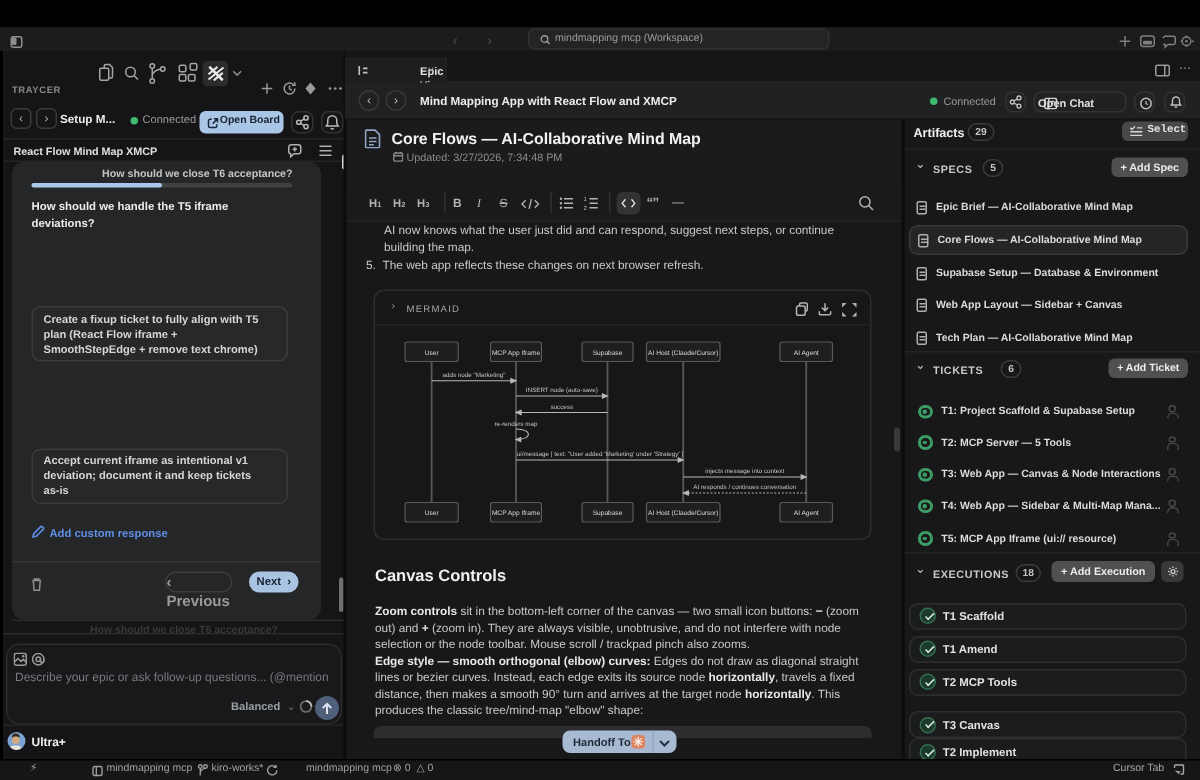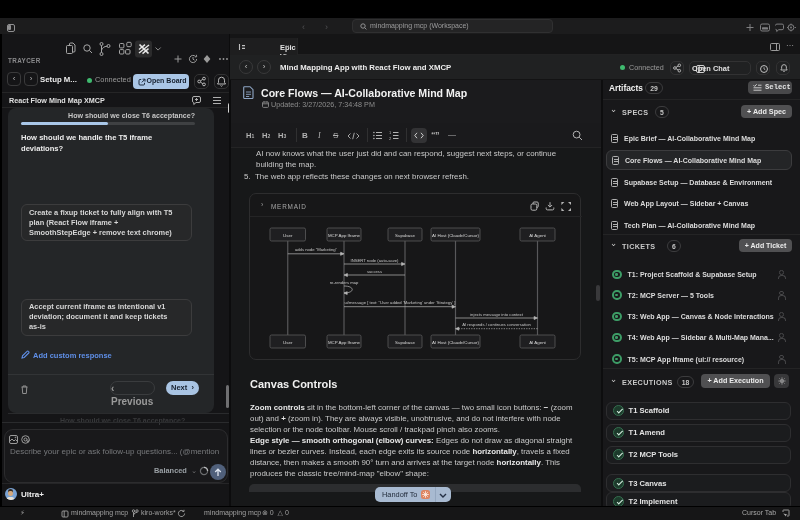--- a/index.html
+++ b/index.html
@@ -360,21 +360,21 @@
       </g>
     </svg>
   </div>
 
   <div class="abs" style="left:20px;top:340px;color:#f0f0f0;font-size:11px;font-weight:bold;">Canvas Controls</div>
   <div class="abs" style="left:20px;top:364px;color:#c9c9c9;font-size:7.9px;line-height:11px;white-space:nowrap;"><b style="color:#e8e8e8;">Zoom controls</b> sit in the bottom-left corner of the canvas — two small icon buttons: <b style="color:#e8e8e8;">−</b> (zoom<br>out) and <b style="color:#e8e8e8;">+</b> (zoom in). They are always visible, unobtrusive, and do not interfere with node<br>selection or the node toolbar. Mouse scroll / trackpad pinch also zooms.<br><b style="color:#e8e8e8;">Edge style — smooth orthogonal (elbow) curves:</b> Edges do not draw as diagonal straight<br>lines or bezier curves. Instead, each edge exits its source node <b style="color:#e8e8e8;">horizontally</b>, travels a fixed<br>distance, then makes a smooth 90° turn and arrives at the target node <b style="color:#e8e8e8;">horizontally</b>. This<br>produces the classic tree/mind-map "elbow" shape:</div>
 
   <div class="abs" style="left:19px;top:445.5px;width:332px;height:8px;background:#2c2d2f;border-radius:5px 5px 0 0;"></div>
 
   <div class="abs" style="left:145px;top:449px;width:76px;height:15px;background:#a8bad1;border-radius:5px;">
-    <div class="abs" style="left:7px;top:2.5px;color:#1d2736;font-size:7.4px;font-weight:normal;">Handoff To</div>
+    <div class="abs" style="left:7px;top:2.5px;color:#1d2736;font-size:7.4px;font-weight:bold;">Handoff To</div>
     <div class="abs" style="left:46px;top:3px;width:9px;height:9px;border-radius:2.5px;background:#dd8561;">
       <svg width="9" height="9" viewBox="0 0 9 9">
           <g stroke="#fdf0e8" stroke-width="0.8">
             <path d="M4.5 1.2 v6.6 M1.2 4.5 h6.6 M2.2 2.2 l4.6 4.6 M6.8 2.2 l-4.6 4.6"></path>
           </g>
         </svg>
     </div>
     <div class="abs" style="left:60px;top:0;height:15px;border-left:1px solid #94a7bf;"></div>
     <svg class="abs" style="left:64px;top:5.5px;" width="8" height="5" viewBox="0 0 8 5" fill="none" stroke="#253044" stroke-width="1.4">
         <path d="M1 1 l3 3 3-3"></path>

